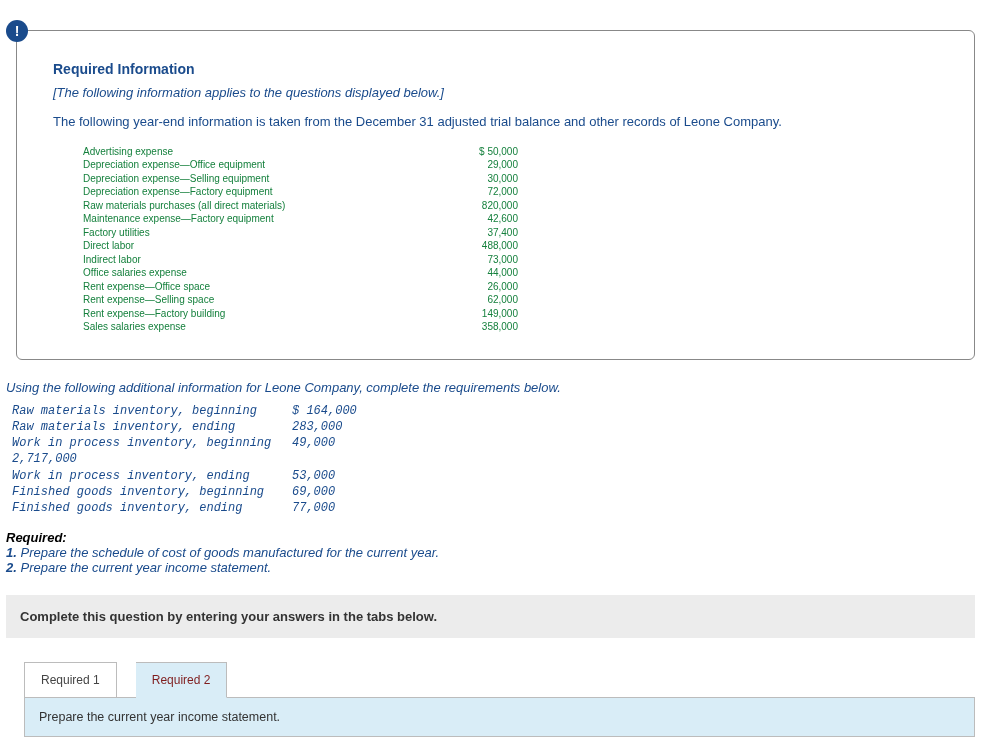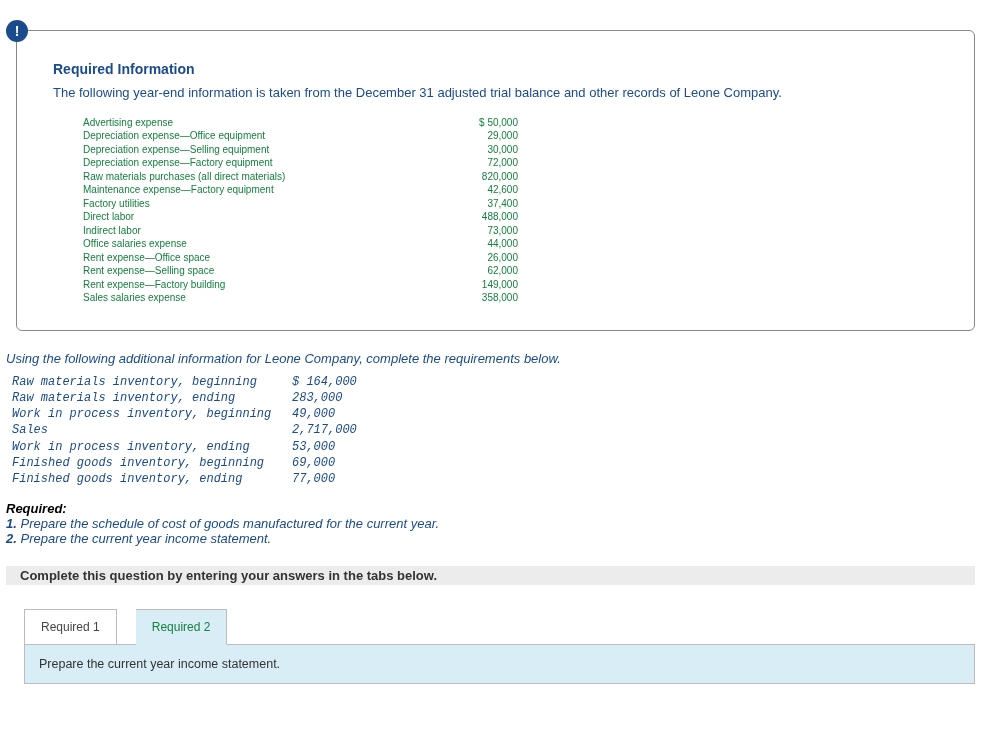--- a/index.html
+++ b/index.html
@@ -74,38 +74,38 @@
     margin: 8px 0 14px 6px;
   }
   .data-row2 { display: flex; }
   .data-label2 { width: 280px; }
   .data-value2 { width: 80px; text-align: left; }
   .required-block { margin-left: 0; }
   .required-title { font-weight: bold; color: #000000; }
   .req-line { color: #1a4b8c; }
   .complete-bar {
     background: #ececec;
-    padding: 2px 14px;
+    padding: 14px 14px;
     margin: 20px 6px 0 6px;
     font-weight: bold;
     color: #333;
     font-size: 13px;
   }
   .tabs-row {
     display: flex;
     margin: 24px 6px 0 24px;
     font-size: 12px;
     gap: 19px;
   }
   .tab {
     border: 1px solid #bcbcbc;
     padding: 10px 16px;
     background: #fff;
     cursor: pointer;
-    color: #15803d;
+    color: #7f1d1d;
   }
   .tab.inactive {
     color: #444;
   }
   .tab.active {
     background: #d9edf7;
     border-bottom: 1px solid #d9edf7;
   }
   .tab + .tab { border-left: none; }
   .tab-content {
@@ -118,41 +118,41 @@
     color: #333;
   }
 </style>
 </head>
 <body>
 
 <div class="info-icon">!</div>
 
 <div class="outer-box">
   <div class="req-heading">Required Information</div>
+  <div class="italic-note">[The following information applies to the questions displayed below.]</div>
   <div class="narrative">The following year-end information is taken from the December 31 adjusted trial balance and other records of Leone Company.</div>
   <div class="data-table" id="table1"><div class="data-row"><span class="data-label">Advertising expense</span><span class="data-value">$ 50,000</span></div><div class="data-row"><span class="data-label">Depreciation expense—Office equipment</span><span class="data-value">29,000</span></div><div class="data-row"><span class="data-label">Depreciation expense—Selling equipment</span><span class="data-value">30,000</span></div><div class="data-row"><span class="data-label">Depreciation expense—Factory equipment</span><span class="data-value">72,000</span></div><div class="data-row"><span class="data-label">Raw materials purchases (all direct materials)</span><span class="data-value">820,000</span></div><div class="data-row"><span class="data-label">Maintenance expense—Factory equipment</span><span class="data-value">42,600</span></div><div class="data-row"><span class="data-label">Factory utilities</span><span class="data-value">37,400</span></div><div class="data-row"><span class="data-label">Direct labor</span><span class="data-value">488,000</span></div><div class="data-row"><span class="data-label">Indirect labor</span><span class="data-value">73,000</span></div><div class="data-row"><span class="data-label">Office salaries expense</span><span class="data-value">44,000</span></div><div class="data-row"><span class="data-label">Rent expense—Office space</span><span class="data-value">26,000</span></div><div class="data-row"><span class="data-label">Rent expense—Selling space</span><span class="data-value">62,000</span></div><div class="data-row"><span class="data-label">Rent expense—Factory building</span><span class="data-value">149,000</span></div><div class="data-row"><span class="data-label">Sales salaries expense</span><span class="data-value">358,000</span></div></div>
 </div>
 
 <div class="below-box">
   <div>Using the following additional information for Leone Company, complete the requirements below.</div>
   <div class="data-table2" id="table2">
       <div class="data-row2">
         <span class="data-label2">Raw materials inventory, beginning</span>
         <span class="data-value2">$ 164,000</span>
       </div>
       <div class="data-row2">
         <span class="data-label2">Raw materials inventory, ending</span>
         <span class="data-value2">283,000</span>
       </div>
       <div class="data-row2">
         <span class="data-label2">Work in process inventory, beginning</span>
         <span class="data-value2">49,000</span>
       </div>
       <div class="data-row2">
-        <span class="data-label2">Sales</span>
         <span class="data-value2">2,717,000</span>
       </div>
       <div class="data-row2">
         <span class="data-label2">Work in process inventory, ending</span>
         <span class="data-value2">53,000</span>
       </div>
       <div class="data-row2">
         <span class="data-label2">Finished goods inventory, beginning</span>
         <span class="data-value2">69,000</span>
       </div>

